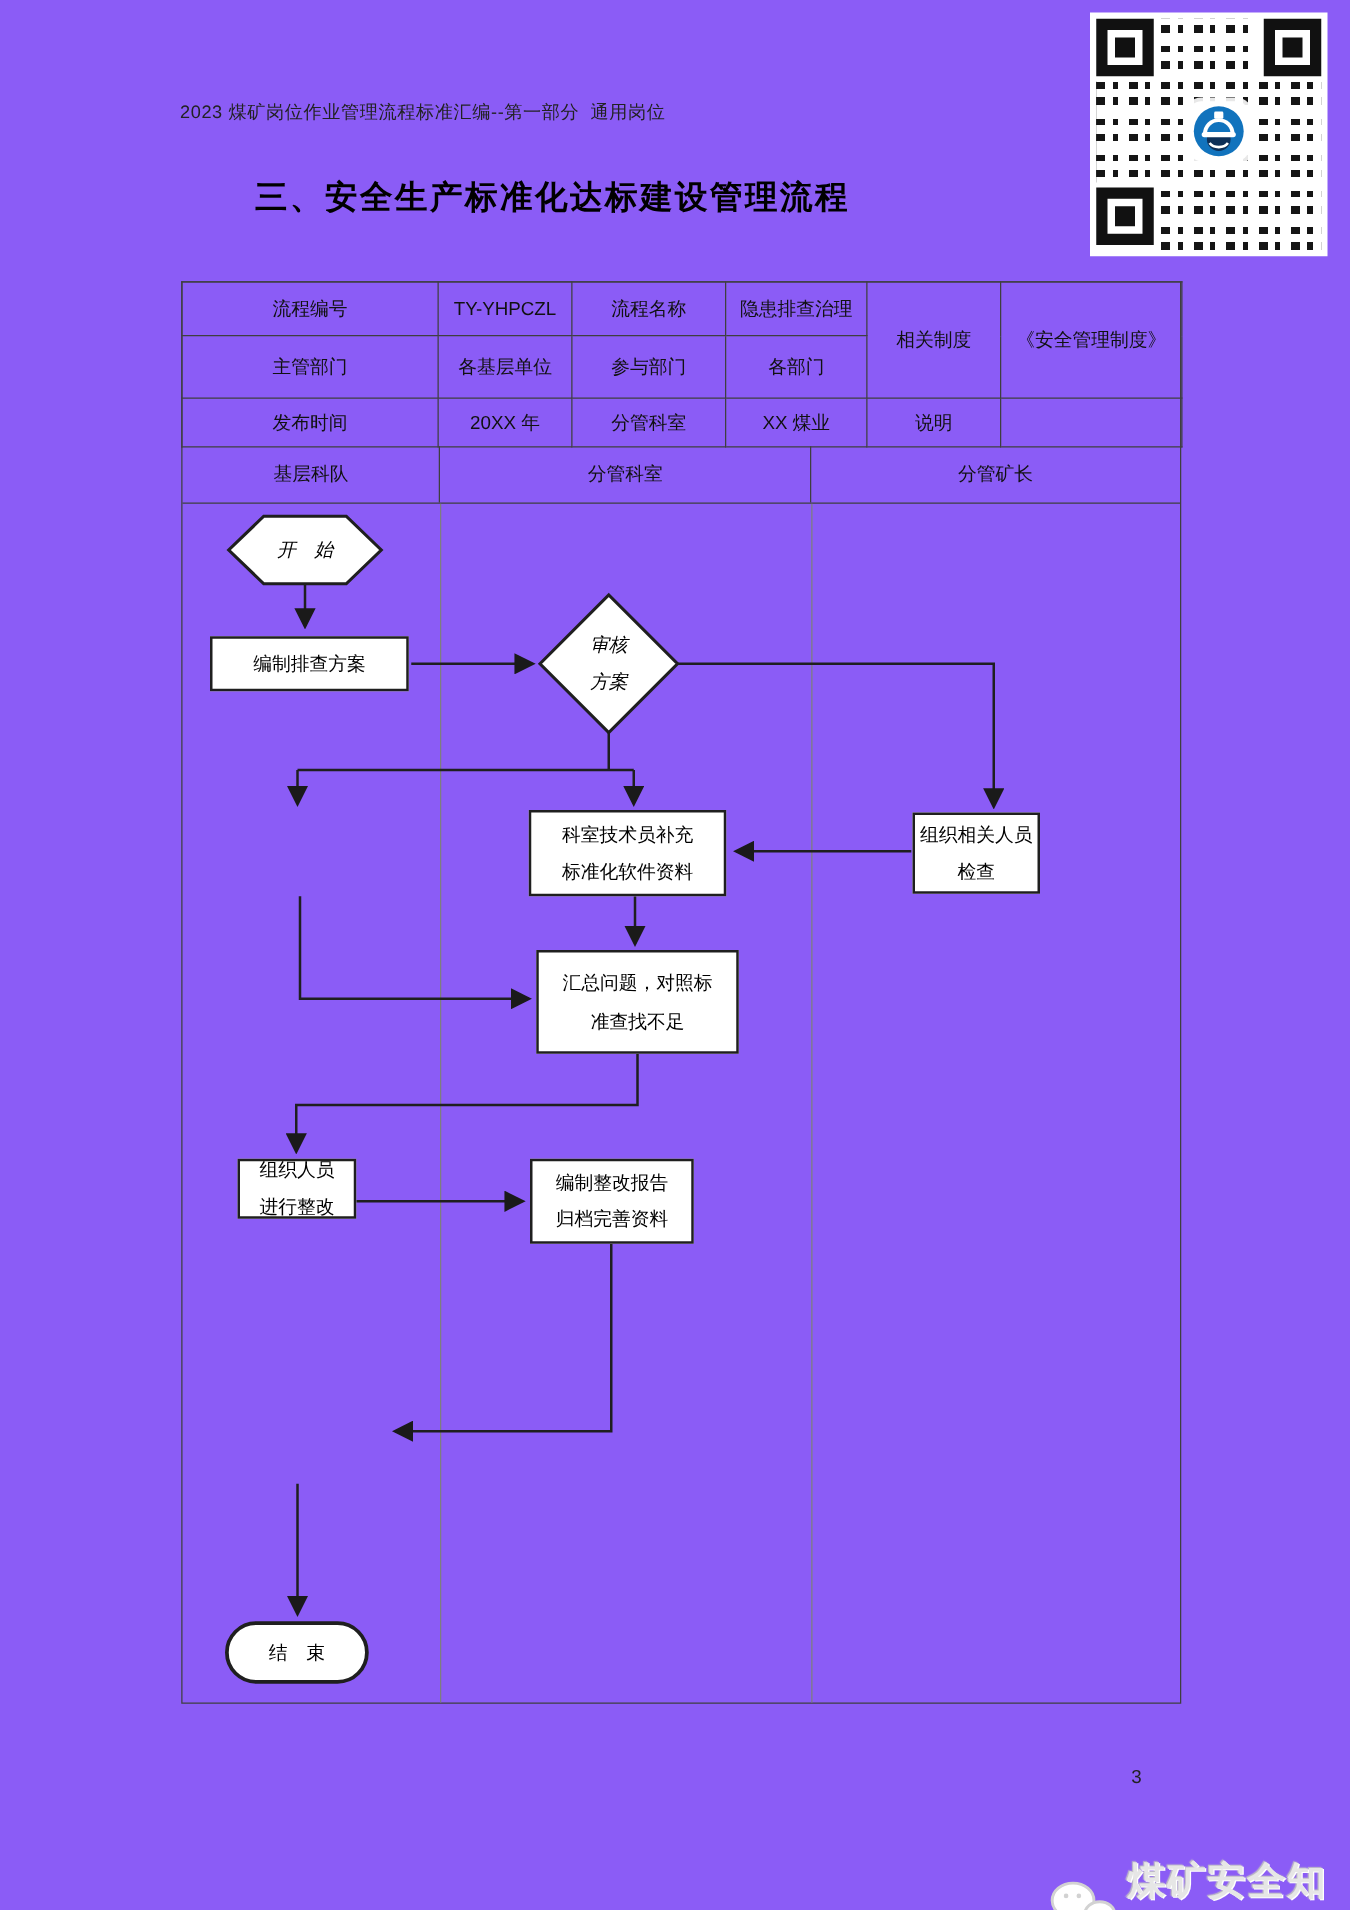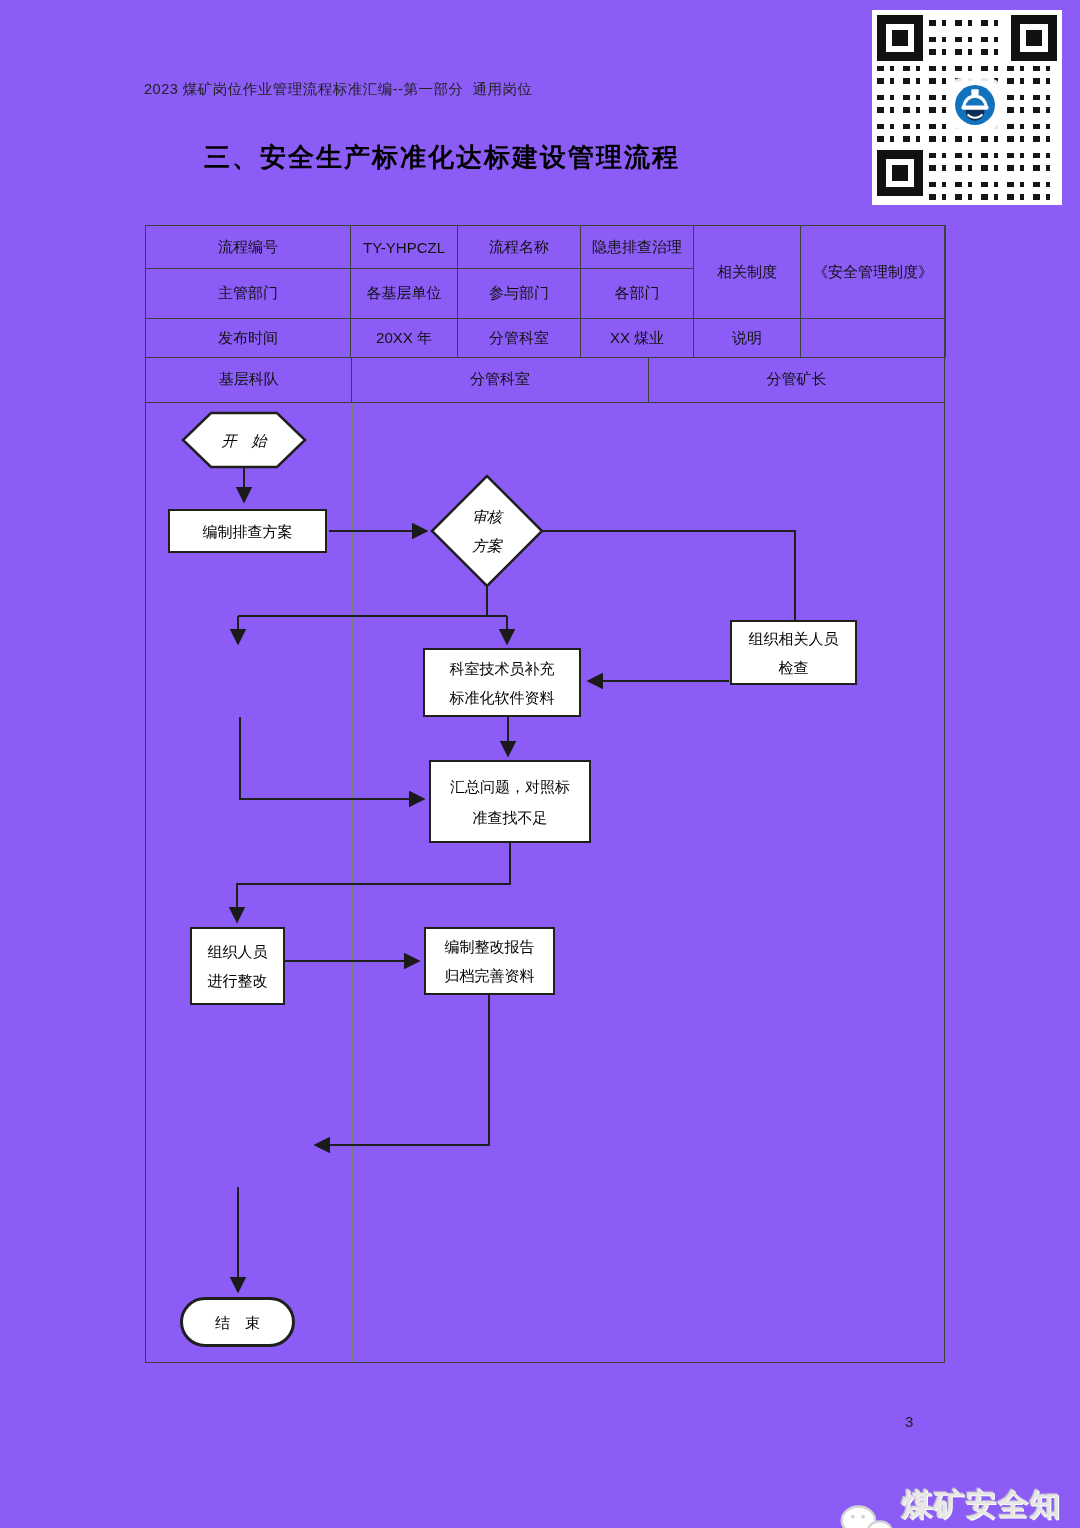--- a/index.html
+++ b/index.html
@@ -169,25 +169,25 @@
     <path class="link" d="M489,995 V1145 H316" marker-end="url(#ah)"></path>
     <path class="link" d="M238,1187 V1291" marker-end="url(#ah)"></path>
   </svg>
 
   <div class="node naked" style="left:183px;top:413px;width:122px;height:54px">开　始</div>
   <div class="node" style="left:168px;top:509px;width:159px;height:44px">编制排查方案</div>
   <div class="node naked" style="left:432px;top:477px;width:110px;height:108px">审核
 方案</div>
   <div class="node" style="left:423px;top:648px;width:158px;height:69px">科室技术员补充
 标准化软件资料</div>
-  <div class="node" style="left:730px;top:620px;width:127px;height:65px">组织相关人员
+  <div class="node" style="left:730px;top:650px;width:102px;height:65px">组织相关人员
 检查</div>
   <div class="node" style="left:429px;top:760px;width:162px;height:83px;line-height:31px">汇总问题，对照标
 准查找不足</div>
-  <div class="node" style="left:190px;top:927px;width:95px;height:78px">组织人员
+  <div class="node" style="left:190px;top:927px;width:95px;height:48px">组织人员
 进行整改</div>
   <div class="node" style="left:424px;top:927px;width:131px;height:68px">编制整改报告
 归档完善资料</div>
   <div class="node stadium" style="left:180px;top:1297px;width:115px;height:50px">结　束</div>
 
   <div class="page-number">3</div>
 
   <div class="watermark">
     <svg width="62" height="50" viewBox="0 0 62 50">
       <ellipse cx="22" cy="19" rx="18" ry="15" fill="#ffffff" stroke="#d2d2d2" stroke-width="2.5"></ellipse>

